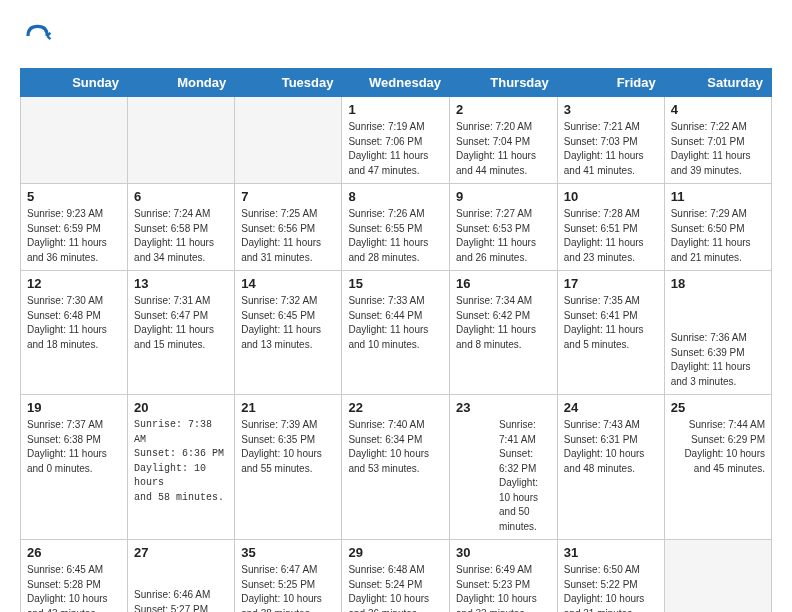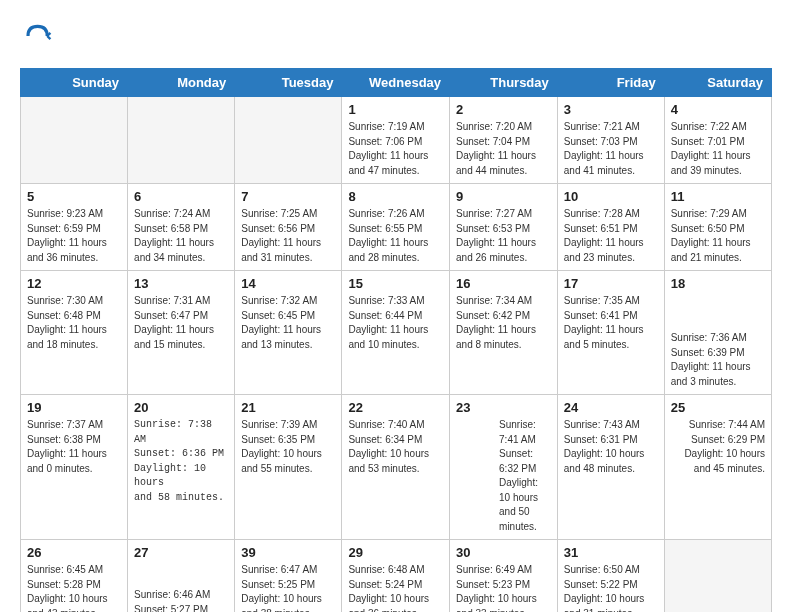--- a/index.html
+++ b/index.html
@@ -316,21 +316,21 @@
 and 43 minutes.</div>
         </td>
         <td>
           <div class="day-number">27</div>
           <div class="day-info" style="white-space: pre-line; margin-top: 28px;">Sunrise: 6:46 AM
 Sunset: 5:27 PM
 Daylight: 10 hours
 and 40 minutes.</div>
         </td>
         <td>
-          <div class="day-number">39</div>
+          <div class="day-number">35</div>
           <div class="day-info" style="white-space: pre-line;">Sunrise: 6:47 AM
 Sunset: 5:25 PM
 Daylight: 10 hours
 and 38 minutes.</div>
         </td>
         <td>
           <div class="day-number">29</div>
           <div class="day-info" style="white-space: pre-line;">Sunrise: 6:48 AM
 Sunset: 5:24 PM
 Daylight: 10 hours

